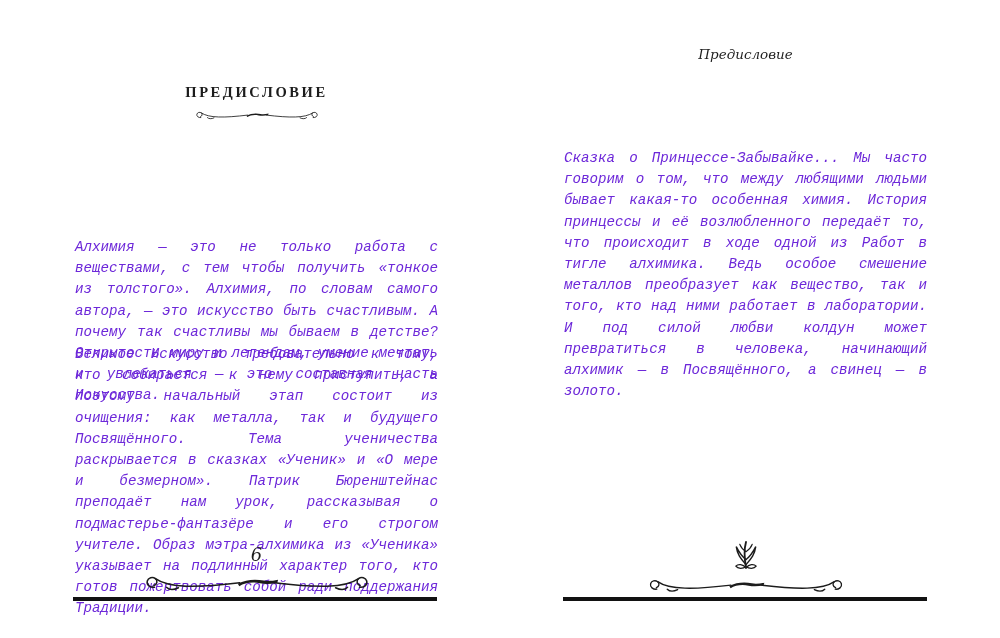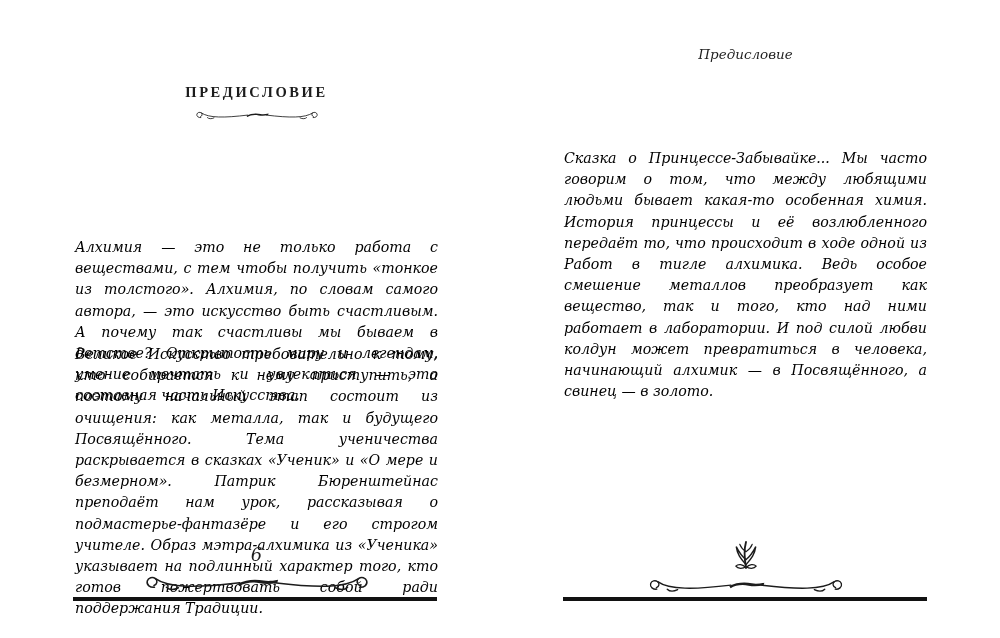--- a/index.html
+++ b/index.html
@@ -30,21 +30,22 @@
     line-height: 0;
   }
   .body-text {
     position: absolute;
     width: 363px;
     margin: 0;
     font-style: italic;
     font-size: 14.2px;
     line-height: 21.2px;
     text-align: justify;
-    color: #000000;
+    color: #6d28d9;
+    font-family: Liberation Mono, monospace;
   }
   .p1  { left: 75px;  top: 207px; margin-top: 30px; }
   .p2  { left: 75px;  top: 344px; }
   .pr1 { left: 564px; top: 148px; }
   .running-header {
     position: absolute;
     left: 564px; top: 46px; width: 363px;
     text-align: center;
     font-style: italic;
     font-size: 13.5px;

